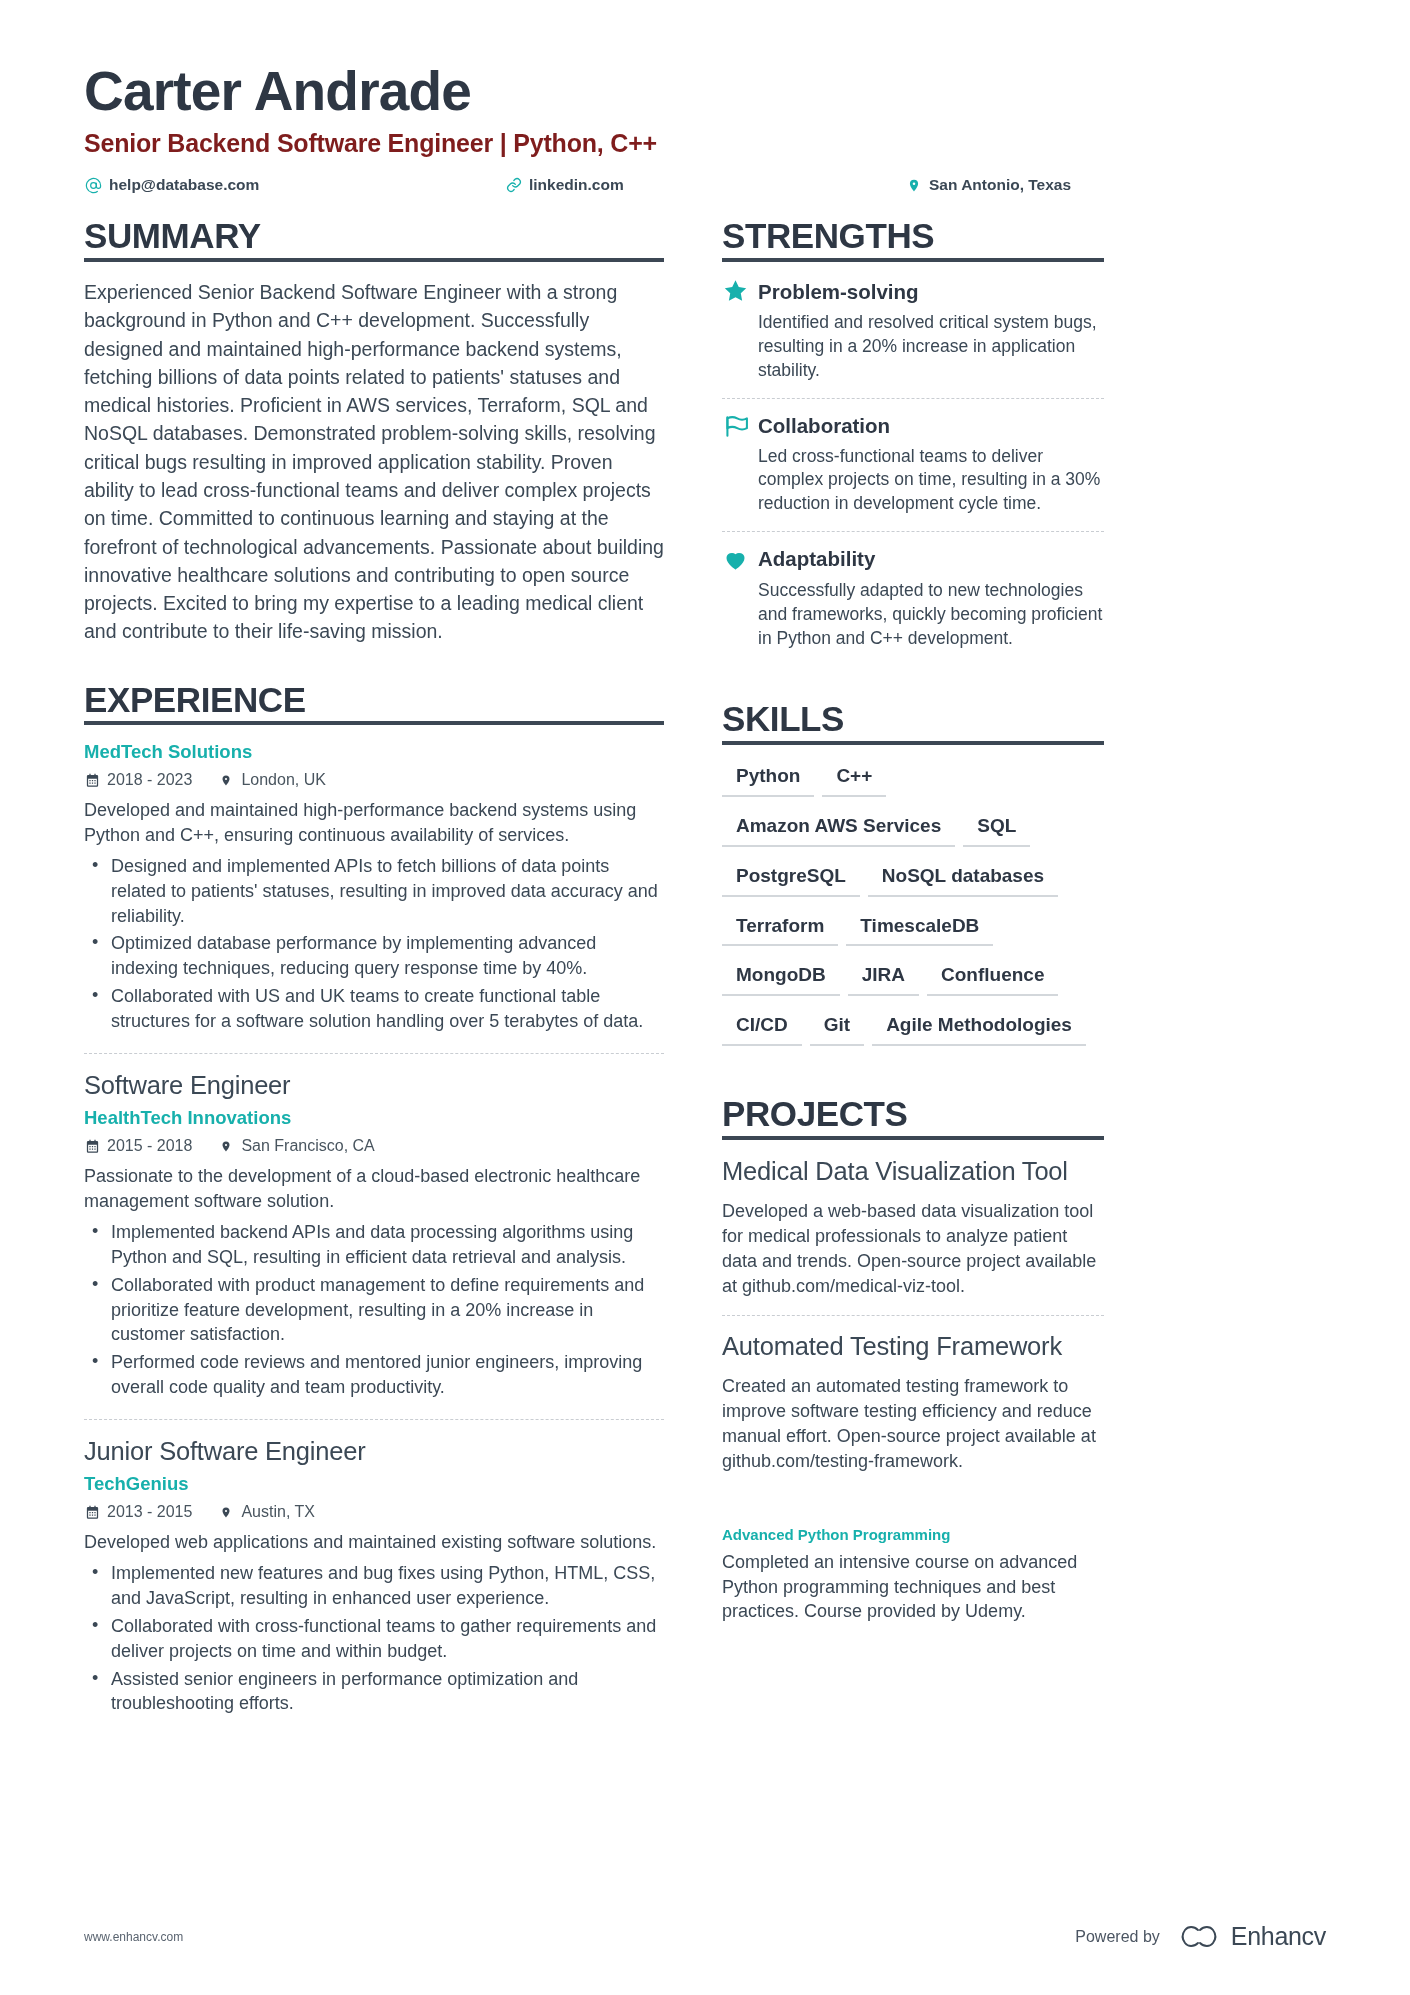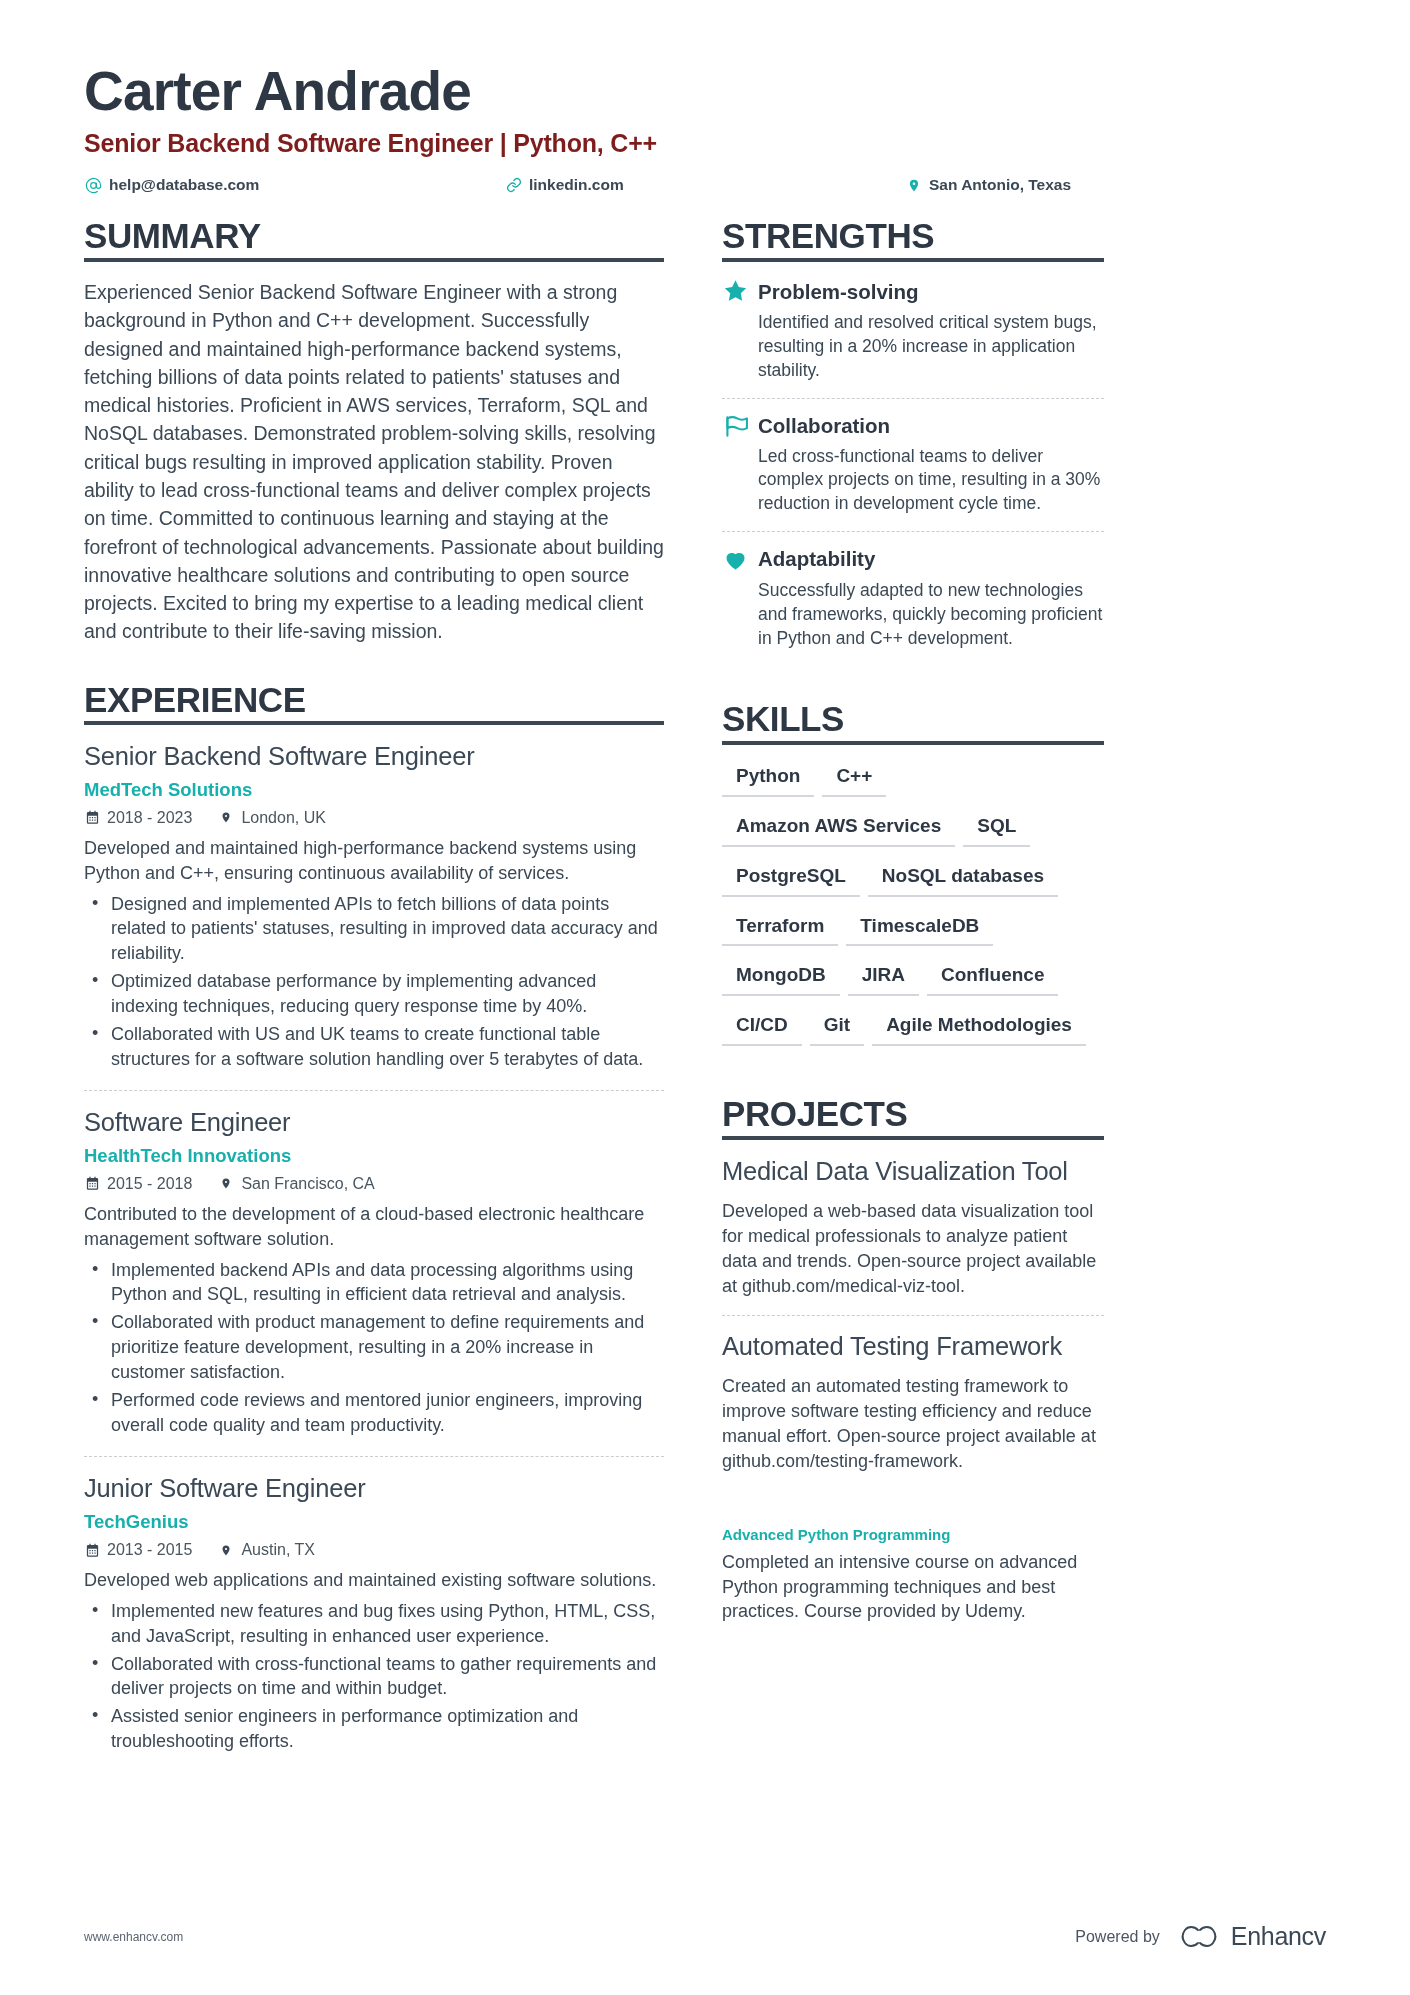--- a/index.html
+++ b/index.html
@@ -272,21 +272,20 @@
 
       <div class="sec">
         <div class="sec-head">SUMMARY</div>
         <div class="summary-text">Experienced Senior Backend Software Engineer with a strong background in Python and C++ development. Successfully designed and maintained high-performance backend systems, fetching billions of data points related to patients' statuses and medical histories. Proficient in AWS services, Terraform, SQL and NoSQL databases. Demonstrated problem-solving skills, resolving critical bugs resulting in improved application stability. Proven ability to lead cross-functional teams and deliver complex projects on time. Committed to continuous learning and staying at the forefront of technological advancements. Passionate about building innovative healthcare solutions and contributing to open source projects. Excited to bring my expertise to a leading medical client and contribute to their life-saving mission.</div>
       </div>
 
       <div class="sec">
         <div class="sec-head">EXPERIENCE</div>
 
         <div class="job">
-          <div class="job-title">Senior Backend Software Engineer</div>
           <div class="job-company">MedTech Solutions</div>
           <div class="job-meta">
             <div class="m-item">
               <span class="m-icon">
                 <svg width="15" height="15" viewBox="0 0 24 24" fill="currentColor">
                   <path d="M7 1v2H5a2 2 0 0 0-2 2v15a2 2 0 0 0 2 2h14a2 2 0 0 0 2-2V5a2 2 0 0 0-2-2h-2V1h-2v2H9V1H7zm12 8v11H5V9h14zM7 11v2h2v-2H7zm4 0v2h2v-2h-2zm4 0v2h2v-2h-2zM7 15v2h2v-2H7zm4 0v2h2v-2h-2zm4 0v2h2v-2h-2z"></path>
                 </svg>
               </span>
               <span>2018 - 2023</span>
             </div>
@@ -321,21 +320,21 @@
             </div>
             <div class="m-item">
               <span class="m-icon">
                 <svg width="12" height="15" viewBox="0 0 24 24" fill="currentColor">
                   <path d="M12 2a7 7 0 0 0-7 7c0 5 7 13 7 13s7-8 7-13a7 7 0 0 0-7-7zm0 9.2A2.2 2.2 0 1 1 12 6.8a2.2 2.2 0 0 1 0 4.4z"></path>
                 </svg>
               </span>
               <span>San Francisco, CA</span>
             </div>
           </div>
-          <div class="job-desc">Contributed to the development of a cloud-based electronic healthcare management software solution.</div>
+          <div class="job-desc">Passionate to the development of a cloud-based electronic healthcare management software solution.</div>
           <ul class="bullets">
             <li>Implemented backend APIs and data processing algorithms using Python and SQL, resulting in efficient data retrieval and analysis.</li>
             <li>Collaborated with product management to define requirements and prioritize feature development, resulting in a 20% increase in customer satisfaction.</li>
             <li>Performed code reviews and mentored junior engineers, improving overall code quality and team productivity.</li>
           </ul>
         </div>
 
         <div class="job">
           <div class="job-title">Junior Software Engineer</div>
           <div class="job-company">TechGenius</div>

